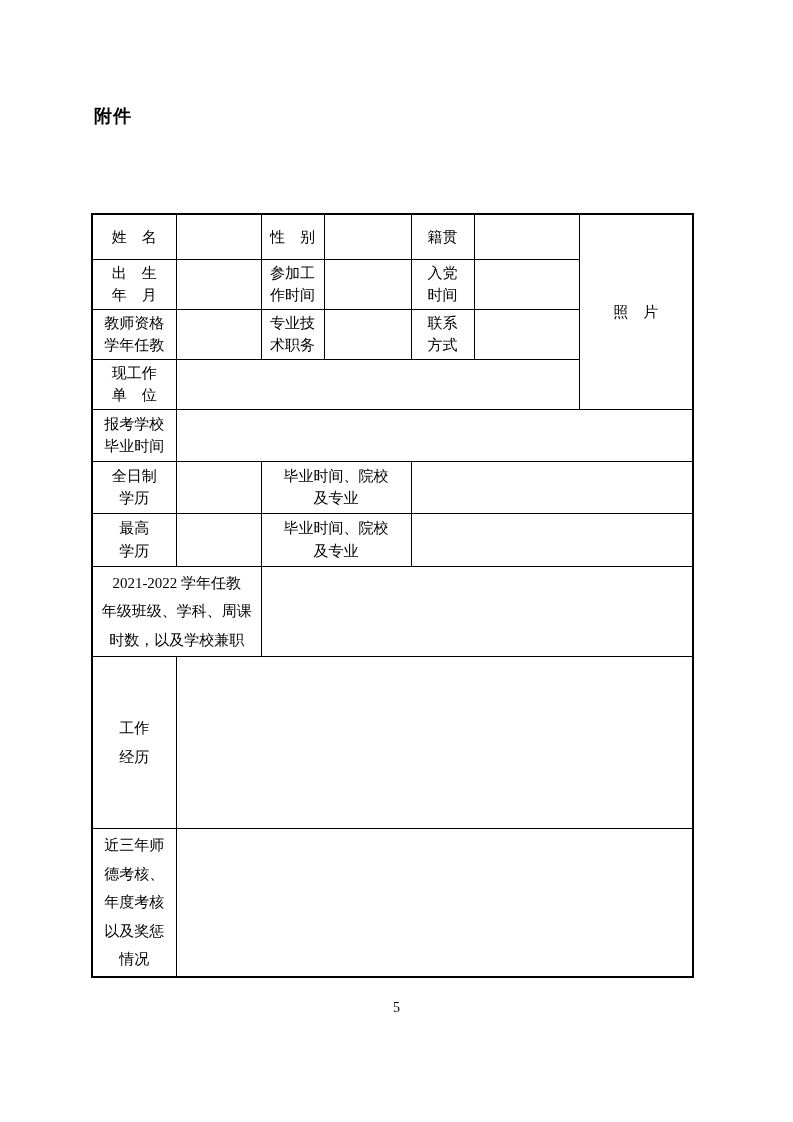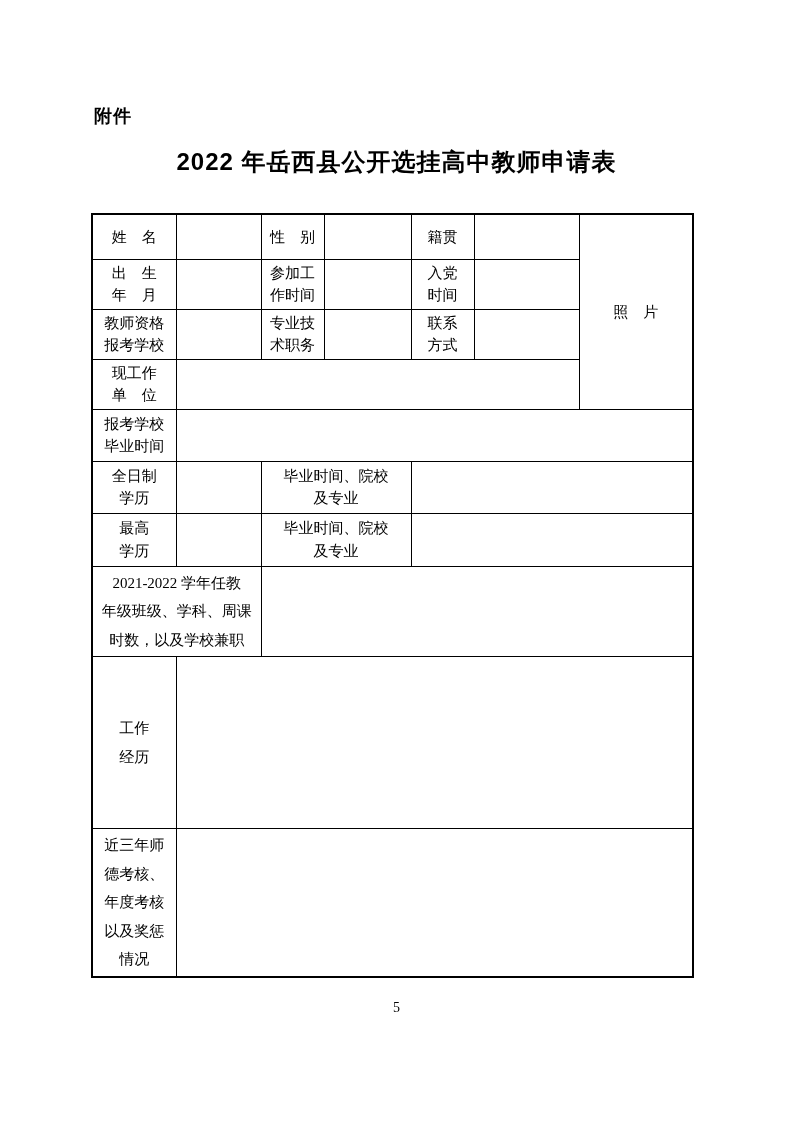--- a/index.html
+++ b/index.html
@@ -63,21 +63,20 @@
     font-family: "Liberation Serif", serif;
   }
 </style>
 </head>
 <body>
 
 <div class="page">
 
   <div class="attachment">附件</div>
 
-  <div class="doc-title">2022 年岳西县公开选挂高中教师申请表</div>
 
   <table class="form-table">
     <colgroup>
       <col style="width:84px">
         <col style="width:85px">
         <col style="width:63px">
       <col style="width:87px">
         <col style="width:63px">
         <col style="width:105px">
       <col style="width:114px">
@@ -98,21 +97,21 @@
         <td></td>
         <td>参加工
 作时间</td>
         <td></td>
         <td>入党
 时间</td>
         <td></td>
       </tr>
       <tr style="height:50px">
         <td>教师资格
-报考学校</td>
+学年任教</td>
         <td></td>
         <td>专业技
 术职务</td>
         <td></td>
         <td>联系
 方式</td>
         <td></td>
       </tr>
       <tr style="height:45px">
         <td>现工作

